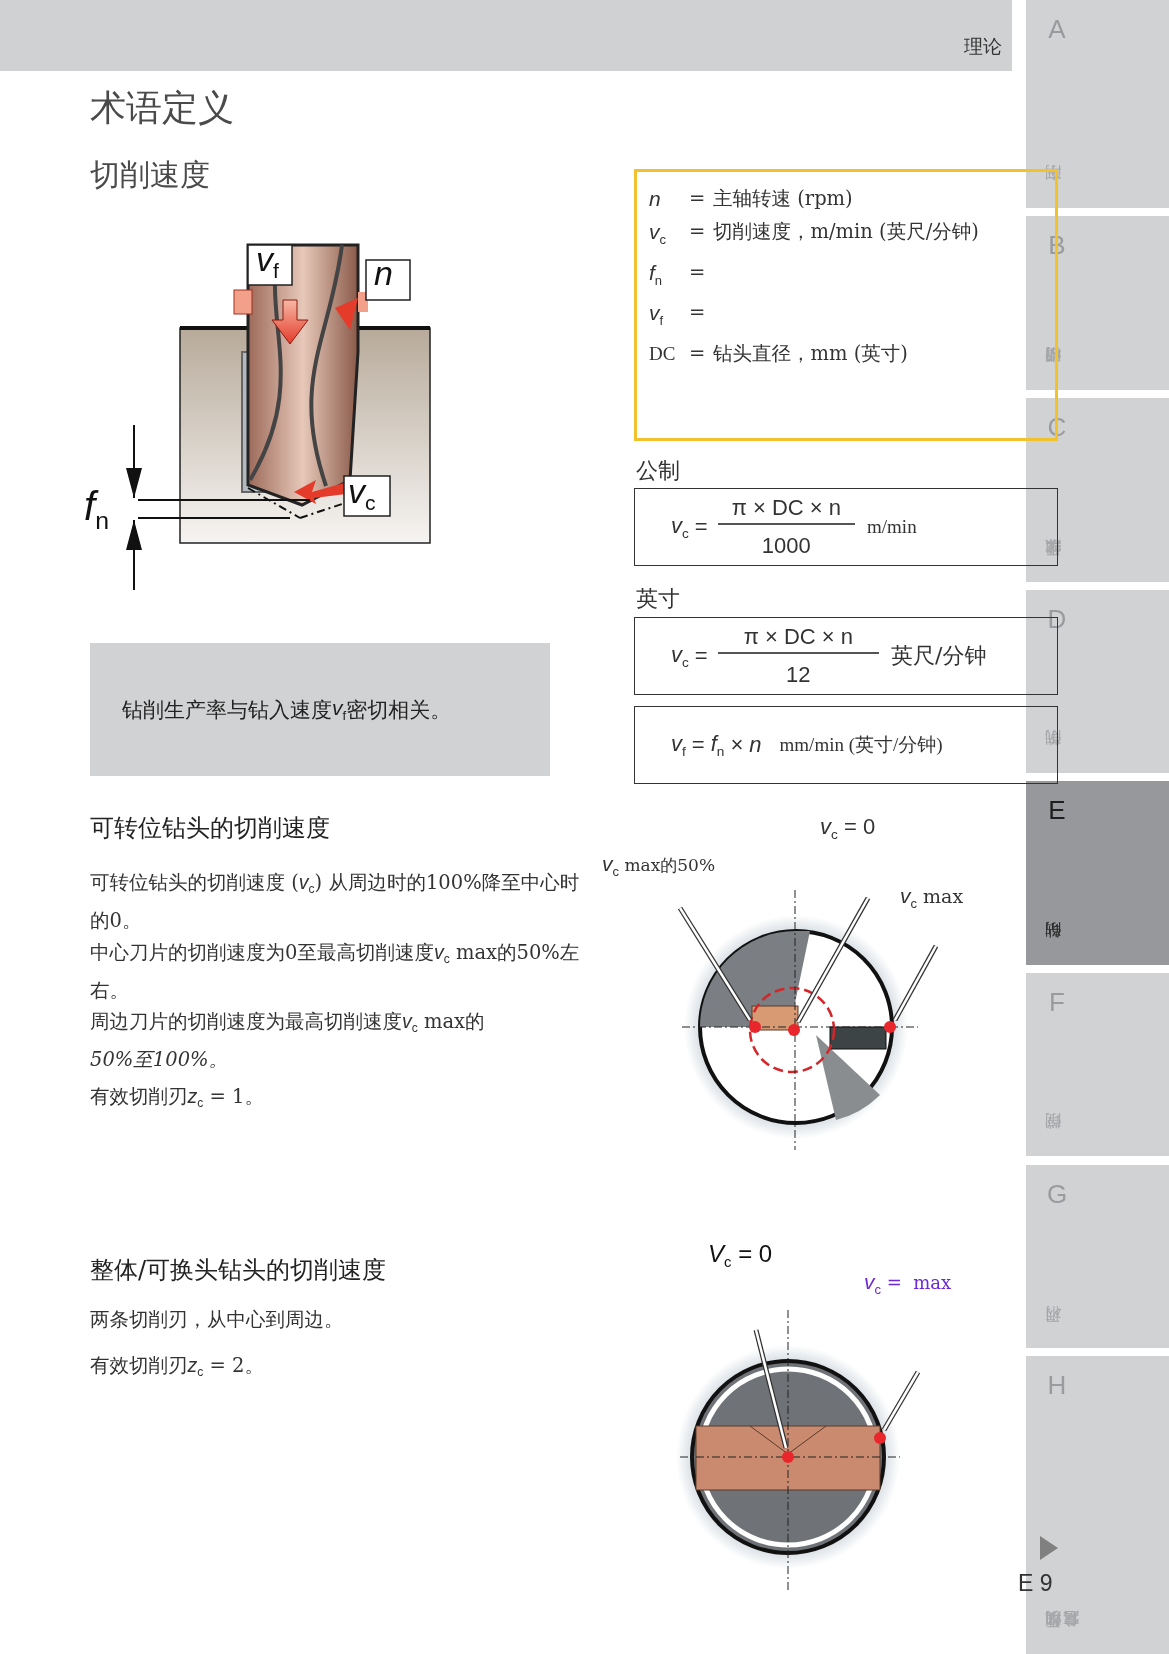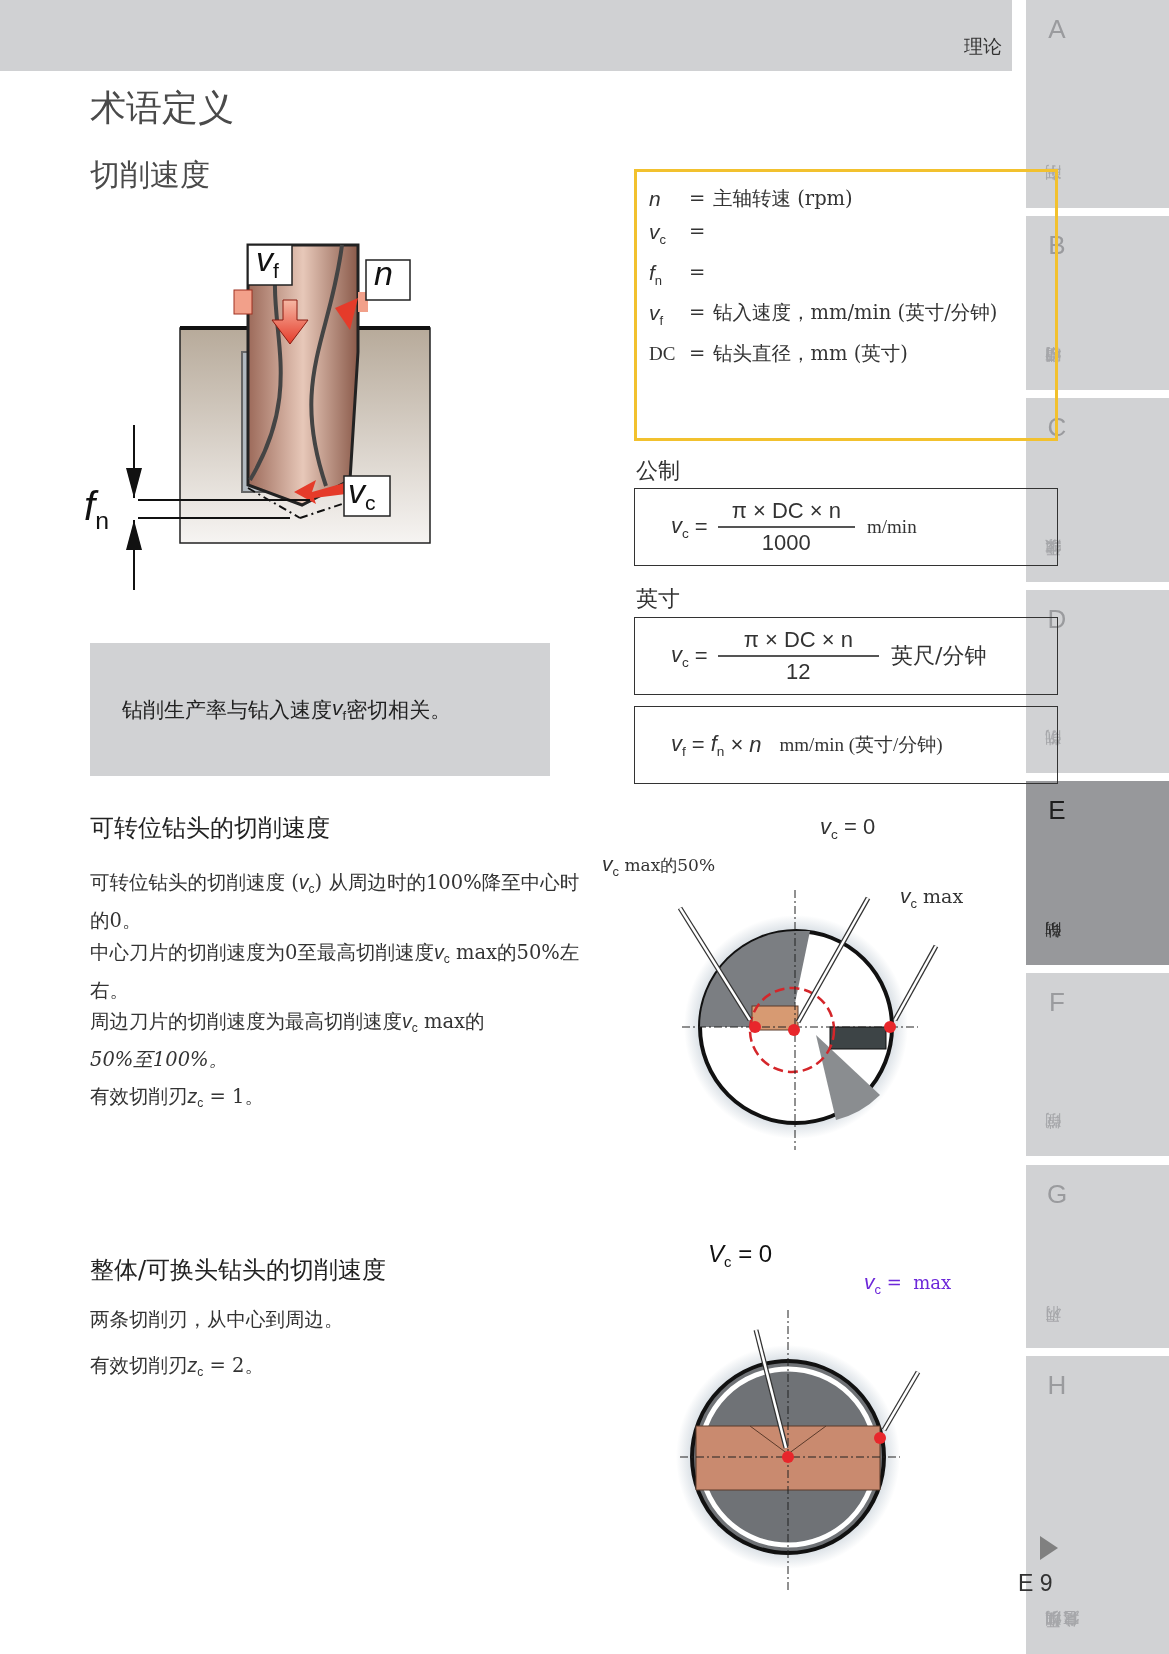--- a/index.html
+++ b/index.html
@@ -32,21 +32,21 @@
   .legend-box { position: absolute; left: 634px; top: 169px; width: 424px; height: 272px; border: 3px solid #f2c12e; padding: 10px 10px 0 12px; }
   .legend-row { display: flex; font-family: "DejaVu Serif", serif; font-size: 19.5px; line-height: 33px; color: #333; }
   .legend-sym { width: 40px; font-family: "Liberation Sans", sans-serif; font-style: italic; font-size: 21px; }
   .legend-sym.up { font-style: normal; font-family: Liberation Serif, serif; font-size: 19px; }
   .legend-eq { width: 24px; }
 
   .unit-label { position: absolute; left: 636px; font-family: "DejaVu Sans", sans-serif; font-size: 22px; color: #333; }
   .formula-box { position: absolute; left: 634px; width: 424px; border: 1.5px solid #333; display: flex; align-items: center; padding-left: 36px; font-family: "Liberation Sans", sans-serif; font-size: 22px; color: #333; }
   .frac { display: inline-flex; flex-direction: column; align-items: center; margin: 0 12px 0 10px; }
   .frac .num { padding: 0 14px 2px; border-bottom: 2px solid #555; }
-  .frac .den { padding-top: 2px; }
+  .frac .den { padding-top: 8px; }
   .unit-serif { font-family: Liberation Serif, serif; font-size: 19px; text-align: right; }
 
   .fig2 { position: absolute; left: 630px; top: 860px; width: 420px; height: 290px; }
   .fig3 { position: absolute; left: 660px; top: 1300px; width: 360px; height: 290px; }
 
   .next-arrow { position: absolute; left: 1040px; top: 1536px; width: 0; height: 0; border-top: 12px solid transparent; border-bottom: 12px solid transparent; border-left: 18px solid #808080; }
   .page-num { position: absolute; left: 1018px; top: 1570px; font-family: "Liberation Sans", sans-serif; font-size: 23px; color: #333; }
 </style>
 </head>
 <body>
@@ -180,29 +180,29 @@
 
 <div class="legend-box">
   <div class="legend-row">
     <span class="legend-sym">n</span>
       <span class="legend-eq">=</span>
       <span>主轴转速 (rpm)</span>
   </div>
   <div class="legend-row">
     <span class="legend-sym"><span>v</span><span class="sub">c</span></span>
       <span class="legend-eq">=</span>
+      <span>切削速度，m/min (英尺/分钟)</span>
   </div>
   <div class="legend-row">
     <span class="legend-sym"><span>f</span><span class="sub">n</span></span>
       <span class="legend-eq">=</span>
   </div>
   <div class="legend-row">
     <span class="legend-sym"><span>v</span><span class="sub">f</span></span>
       <span class="legend-eq">=</span>
-      <span>钻入速度，mm/min (英寸/分钟)</span>
   </div>
   <div class="legend-row">
     <span class="legend-sym up">DC</span>
       <span class="legend-eq">=</span>
       <span>钻头直径，mm (英寸)</span>
   </div>
 </div>
 
 <span class="unit-label" style="top:456px">公制</span>
 <div class="formula-box" style="top:488px;height:78px">

